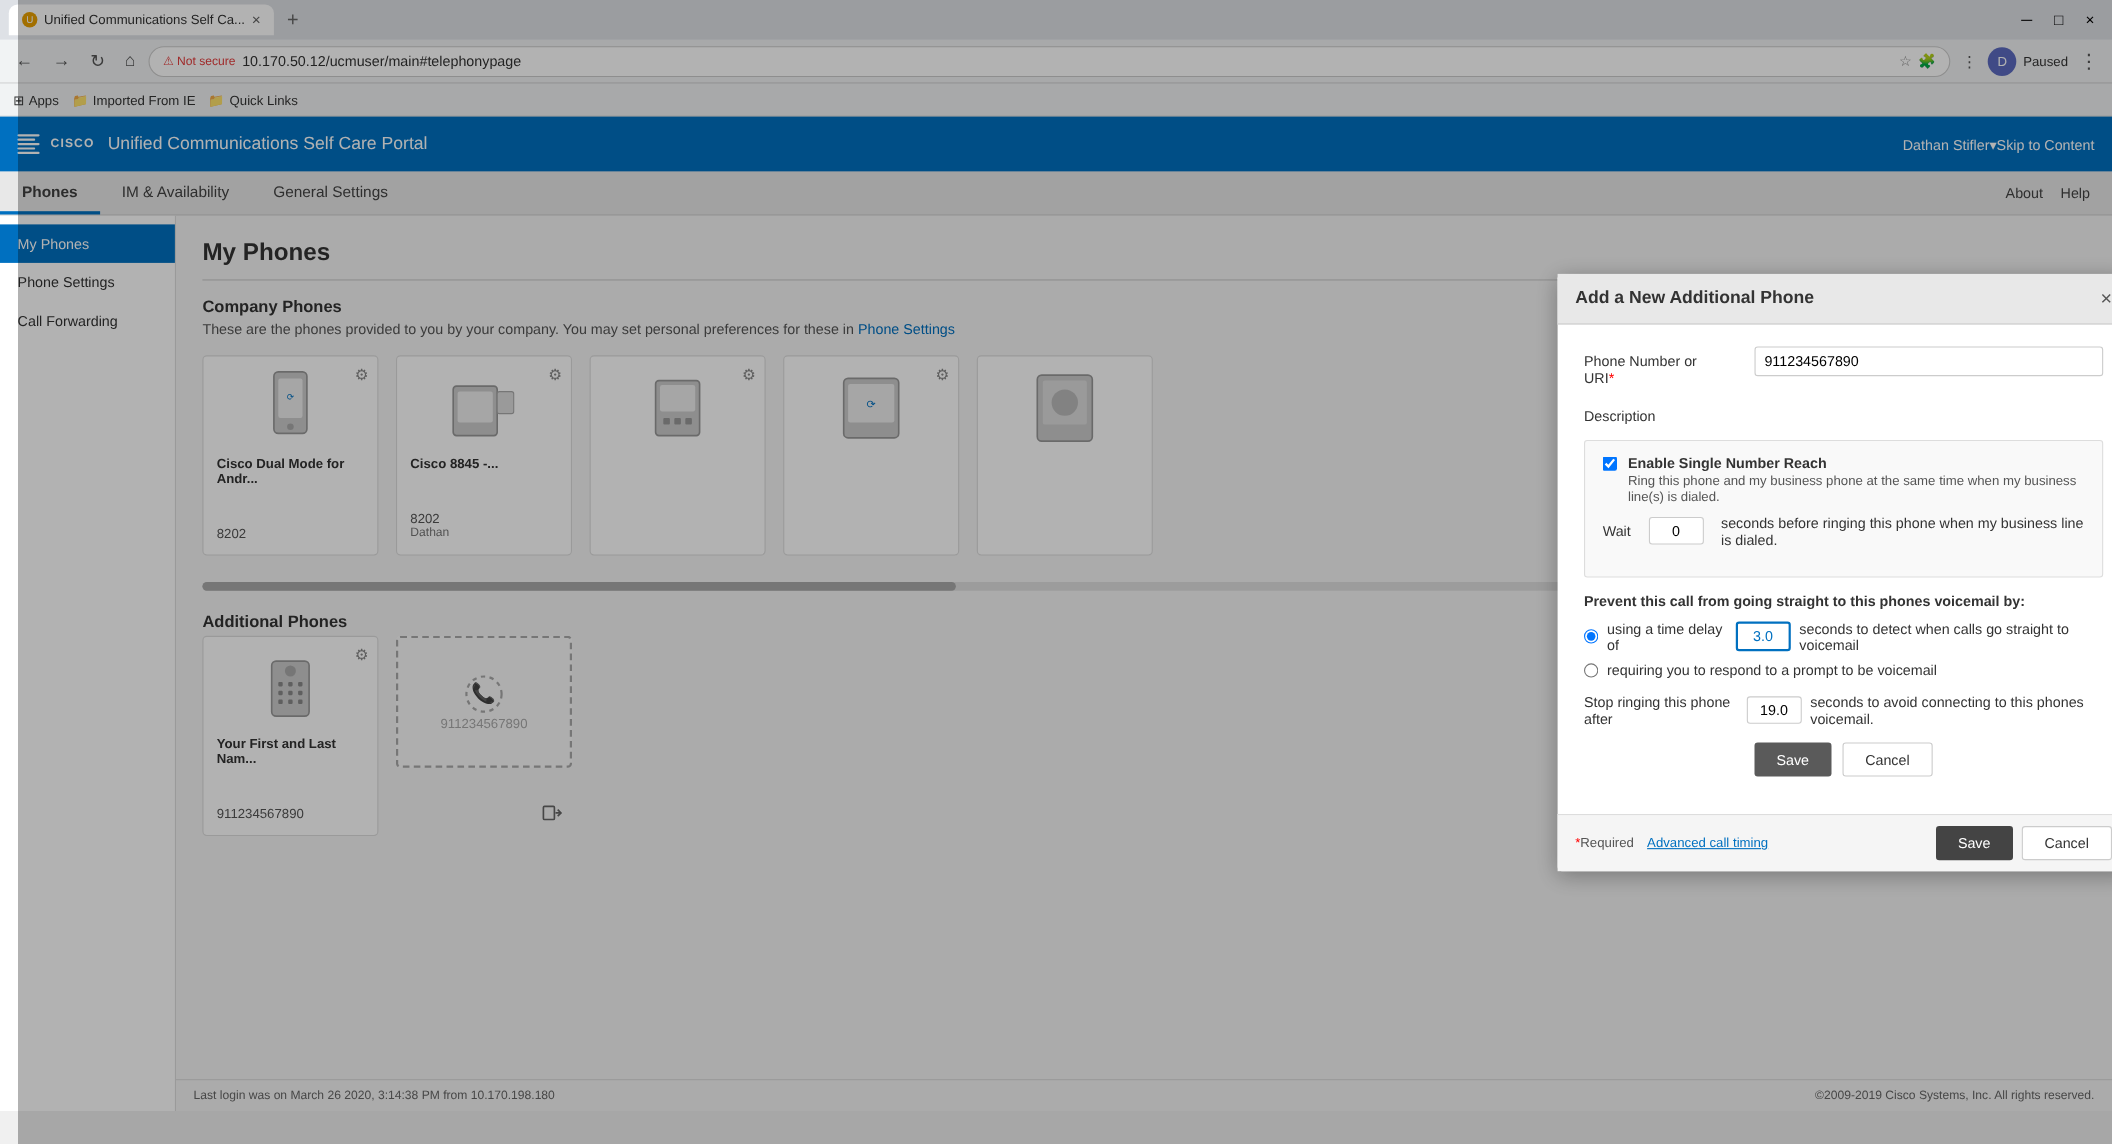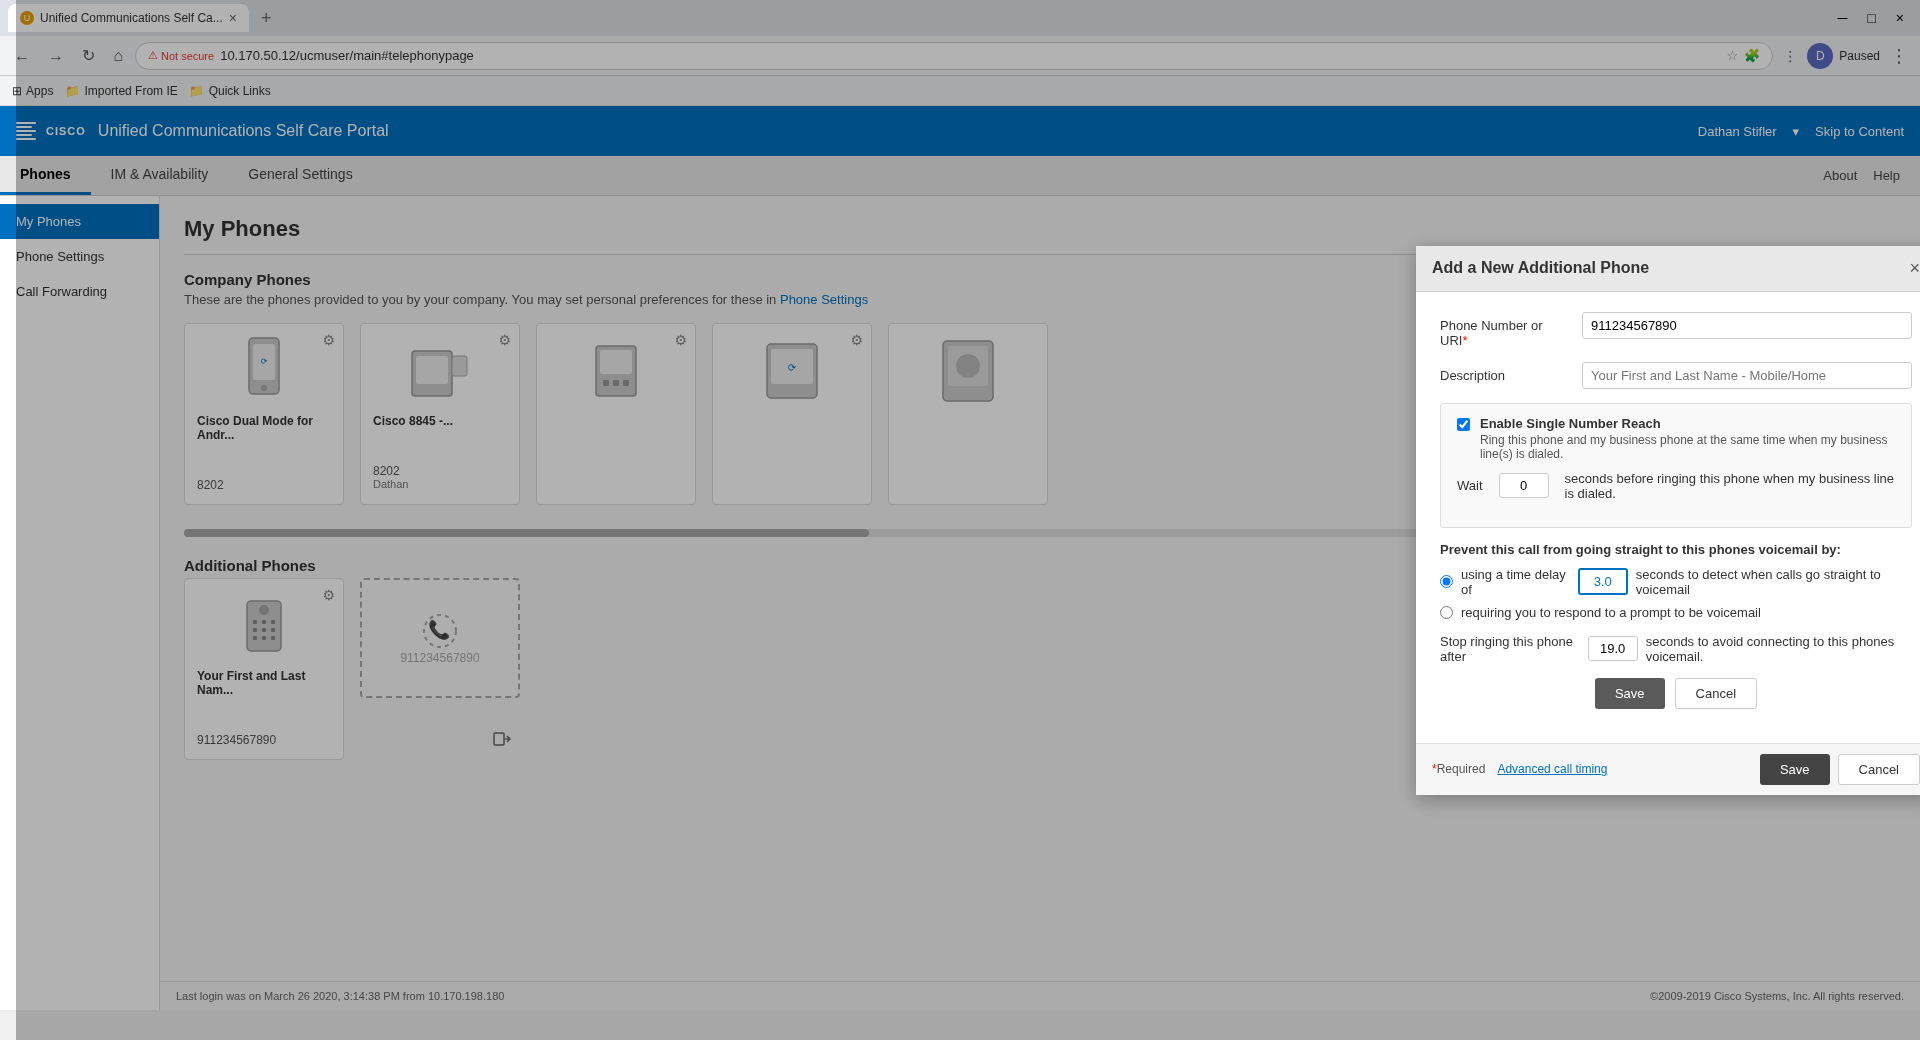--- a/index.html
+++ b/index.html
@@ -29,29 +29,29 @@
     .app-header { background: #0070c0; height: 50px; display: flex; align-items: center; padding: 0 16px; justify-content: space-between; }
     .app-header-left { display: flex; align-items: center; gap: 12px; }
     .cisco-logo-bars { display: flex; flex-direction: column; gap: 2px; margin-right: 4px; }
     .cisco-bar { background: white; height: 2px; border-radius: 1px; }
     .cisco-bar:nth-child(1) { width: 20px; }
     .cisco-bar:nth-child(2) { width: 16px; }
     .cisco-bar:nth-child(3) { width: 20px; }
     .cisco-bar:nth-child(4) { width: 16px; }
     .cisco-bar:nth-child(5) { width: 20px; }
     .app-title { color: white; font-size: 16px; }
-    .app-header-right { display: flex; align-items: flex-end; gap: 16px; }
+    .app-header-right { display: flex; align-items: flex-end; }
     .user-name { color: white; font-size: 13px; cursor: pointer; }
     .skip-content { color: white; font-size: 13px; cursor: pointer; }
 
     
     .nav-tabs { background: #e8e8e8; display: flex; align-items: center; height: 40px; padding: 0 0; border-bottom: 1px solid #ccc; justify-content: space-between; }
     .nav-tabs-left { display: flex; height: 100%; }
     .nav-tab { padding: 0 20px; display: flex; align-items: center; font-size: 14px; cursor: pointer; border-bottom: 3px solid transparent; color: #444; height: 100%; }
-    .nav-tab.active { color: #000000; border-bottom-color: #0070c0; font-weight: bold; }
+    .nav-tab.active { color: #404040; border-bottom-color: #0070c0; font-weight: bold; }
     .nav-tabs-right { display: flex; gap: 16px; padding-right: 20px; font-size: 13px; color: #444; }
     .nav-tabs-right span { cursor: pointer; }
 
     
     .main-layout { display: flex; height: calc(1040px - 36px - 40px - 30px - 50px - 40px - 30px); }
 
     
     .sidebar { width: 160px; background: #fff; border-right: 1px solid #ddd; padding-top: 8px; flex-shrink: 0; }
     .sidebar-item { padding: 10px 16px; font-size: 13px; cursor: pointer; color: #333; }
     .sidebar-item.active { background: #0070c0; color: white; }
@@ -74,21 +74,21 @@
     .additional-phone-card { background: white; border: 1px solid #ddd; border-radius: 4px; width: 160px; padding: 12px; position: relative; }
     .footer-bar { position: absolute; bottom: 0; left: 0; right: 0; background: #f5f5f5; border-top: 1px solid #ddd; padding: 8px 16px; font-size: 11px; color: #666; display: flex; justify-content: space-between; }
 
     
     .modal-overlay { position: fixed; top: 0; left: 16px; width: 100%; height: 100%; background: rgba(0,0,0,0.3); z-index: 100; display: flex; align-items: center; justify-content: flex-end; }
     .modal { background: white; border-radius: 4px; width: 520px; box-shadow: 0 4px 20px rgba(0,0,0,0.3); }
     .modal-header { background: #e8e8e8; padding: 12px 16px; display: flex; align-items: center; justify-content: space-between; border-bottom: 1px solid #ccc; }
     .modal-title { font-size: 16px; font-weight: bold; color: #333; }
     .modal-close { background: none; border: none; cursor: pointer; font-size: 18px; color: #555; }
     .modal-body { padding: 20px 24px; }
-    .form-row { display: flex; align-items: flex-start; margin-bottom: 14px; gap: 12px; }
+    .form-row { display: flex; align-items: flex-start; margin-bottom: 14px; gap: 25px; }
     .form-label { width: 130px; font-size: 13px; color: #333; padding-top: 6px; flex-shrink: 0; }
     .form-label .required { color: red; }
     .form-input { flex: 1; padding: 5px 8px; border: 1px solid #ccc; border-radius: 3px; font-size: 13px; }
     .checkbox-section { background: #f9f9f9; border: 1px solid #ddd; border-radius: 3px; padding: 12px 16px; margin-bottom: 14px; }
     .checkbox-row { display: flex; align-items: flex-start; gap: 10px; }
     .checkbox-row input[type="checkbox"] { margin-top: 2px; }
     .checkbox-label { font-size: 13px; font-weight: bold; color: #333; }
     .checkbox-desc { font-size: 12px; color: #555; margin-top: 2px; }
     .wait-row { display: flex; align-items: center; gap: 16px; font-size: 13px; color: #333; margin-bottom: 14px; }
     .wait-input { width: 50px; padding: 4px 6px; border: 1px solid #ccc; border-radius: 3px; text-align: center; font-size: 13px; }
@@ -351,21 +351,20 @@
 
       <div class="form-row">
         <label class="form-label">
           <span>Phone Number or URI</span><span class="required">*</span>
         </label>
         <input type="text" class="form-input" value="911234567890" style="">
       </div>
 
       <div class="form-row">
         <label class="form-label">Description</label>
-        <input type="text" class="form-input" placeholder="Your First and Last Name - Mobile/Home" style="">
       </div>
 
       <div class="checkbox-section">
         <div class="checkbox-row">
           <input type="checkbox" checked="" style="">
           <div>
             <div class="checkbox-label">Enable Single Number Reach</div>
             <div class="checkbox-desc">Ring this phone and my business phone at the same time when my business line(s) is dialed.</div>
           </div>
         </div>

